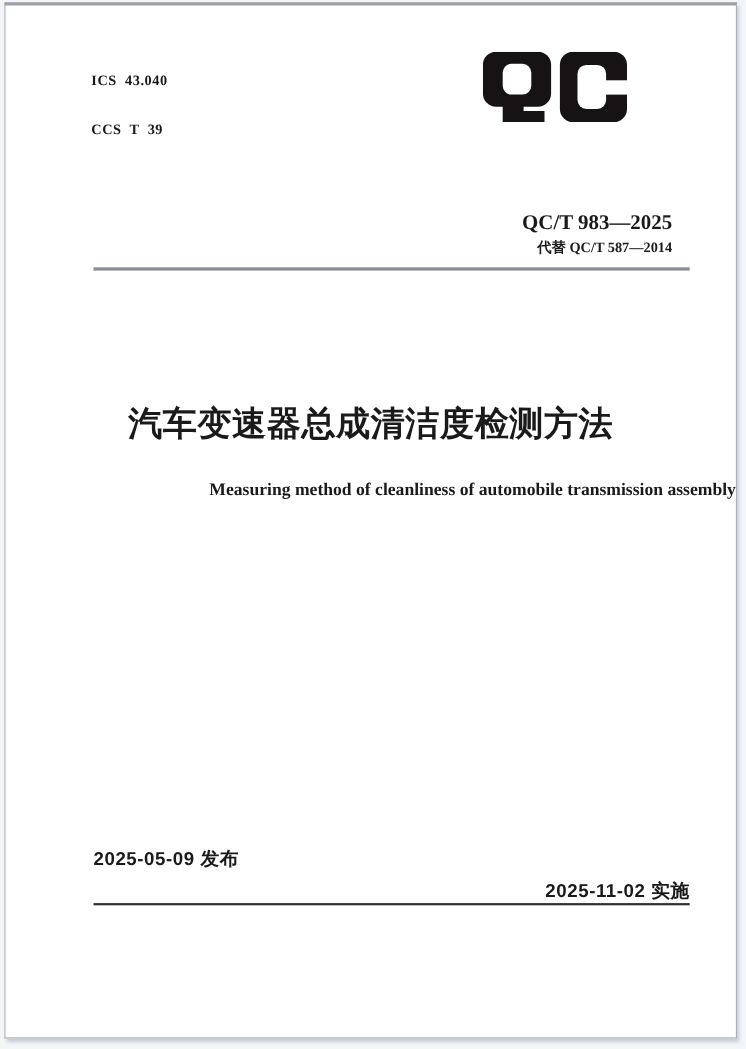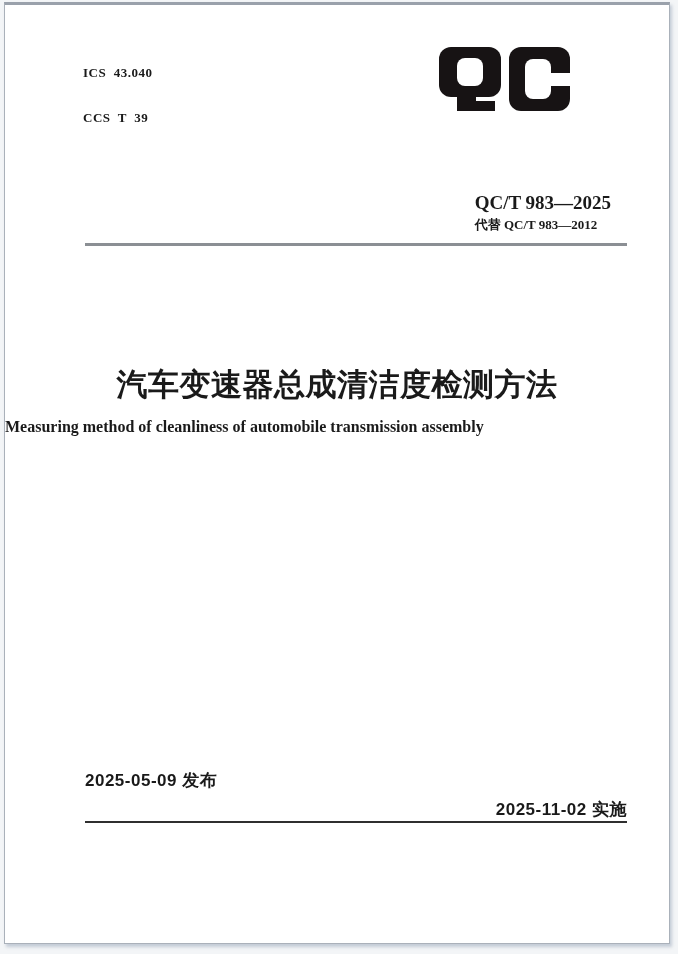--- a/index.html
+++ b/index.html
@@ -53,21 +53,21 @@
     top: 130px;
     text-align: center;
     font-size: 37px;
     font-weight: bold;
     letter-spacing: 6px;
     white-space: nowrap;
   }
   .std-numbers {
     right: 58px;
     top: 188px;
-    text-align: left;
+    text-align: right;
   }
   .std-no {
     font-family: "Liberation Serif", serif;
     font-weight: bold;
     font-size: 19px;
     line-height: 20px;
   }
   .std-replaces {
     margin-top: 4px;
     font-family: "Liberation Serif", serif;
@@ -88,22 +88,22 @@
     top: 359px;
     text-align: center;
     font-size: 31px;
     font-weight: bold;
     letter-spacing: 0.5px;
     white-space: nowrap;
   }
   .doc-title-en {
     left: 0;
     right: 0;
-    top: 413px;
-    text-align: left;
+    top: 432px;
+    text-align: right;
     font-family: "Liberation Serif", serif;
     font-weight: bold;
     font-size: 16px;
     white-space: nowrap;
   }
   .date-issue {
     left: 80px;
     top: 764px;
     font-size: 17px;
     font-weight: bold;
@@ -156,21 +156,21 @@
       <path d="M18 42 L18 64 L56 64 L56 54 L37 54 L37 42 Z" fill="#171314"></path>
 
       <rect x="70" y="0" width="61" height="64" rx="12" fill="#171314"></rect>
       <rect x="86" y="12" width="26" height="40" rx="8" fill="#ffffff"></rect>
       <rect x="98" y="26" width="34" height="13" fill="#ffffff"></rect>
     </svg>
 
 
     <div class="abs std-numbers">
       <div class="std-no">QC/T 983—2025</div>
-      <div class="std-replaces">代替 QC/T 983—2012</div>
+      <div class="std-replaces">代替 QC/T 587—2014</div>
     </div>
 
     <div class="abs rule-top"></div>
 
     <div class="abs doc-title-zh">汽车变速器总成清洁度检测方法</div>
 
     <div class="abs doc-title-en">Measuring method of cleanliness of automobile transmission assembly</div>
 
     <div class="abs date-issue">2025-05-09 发布</div>
 

